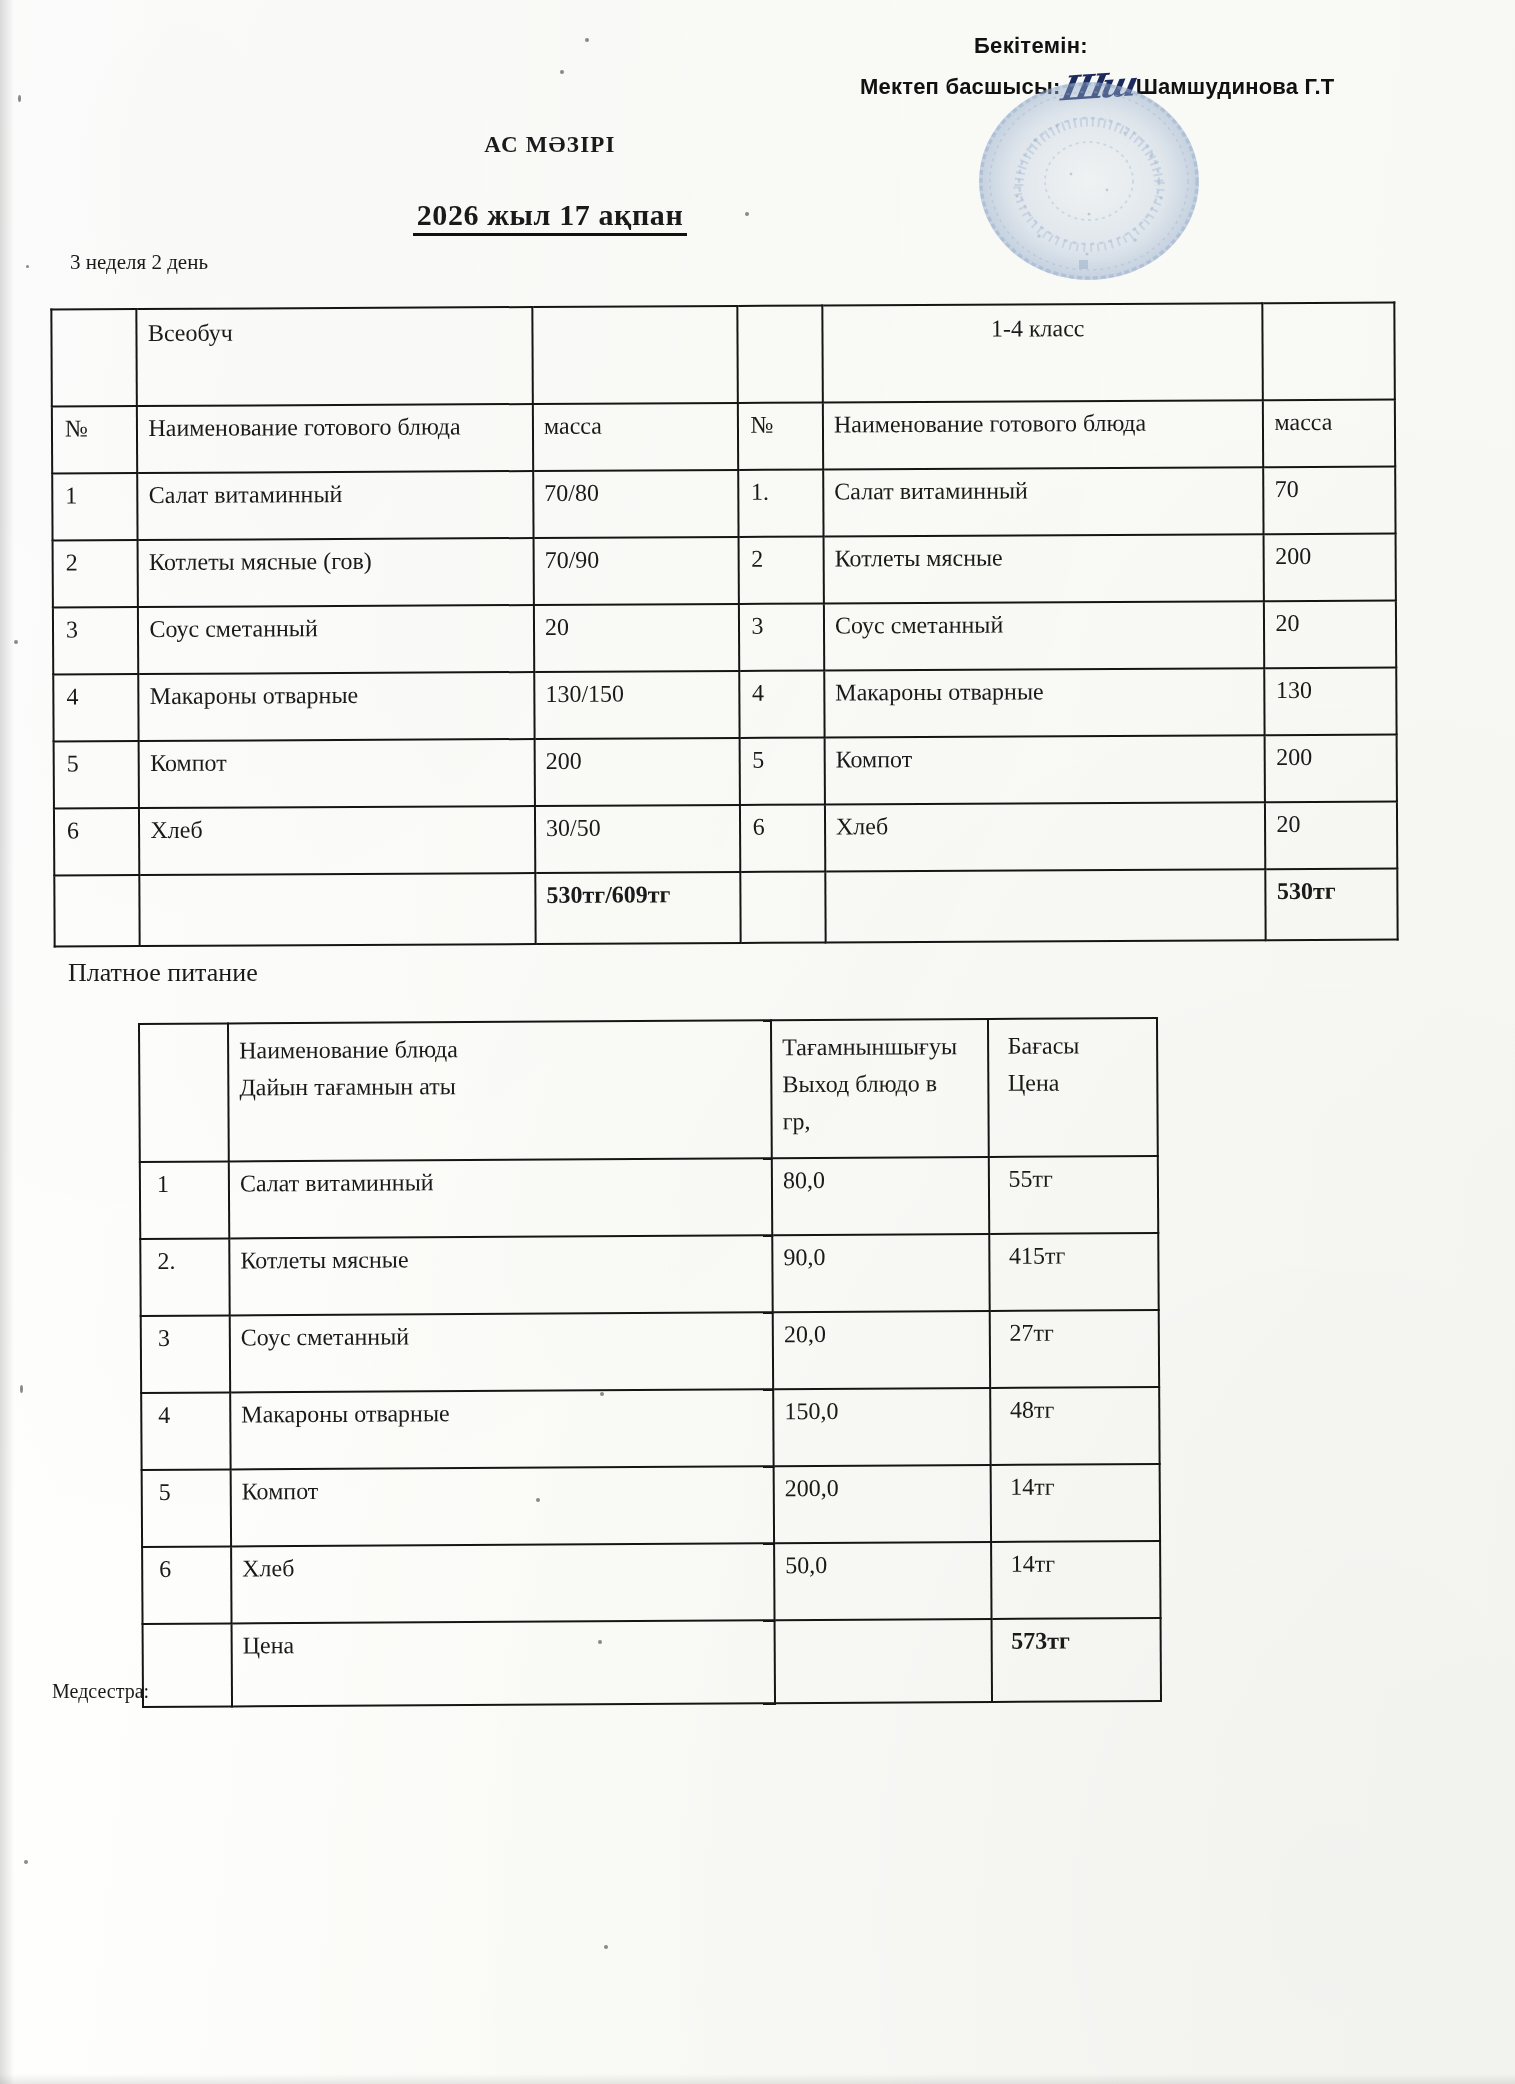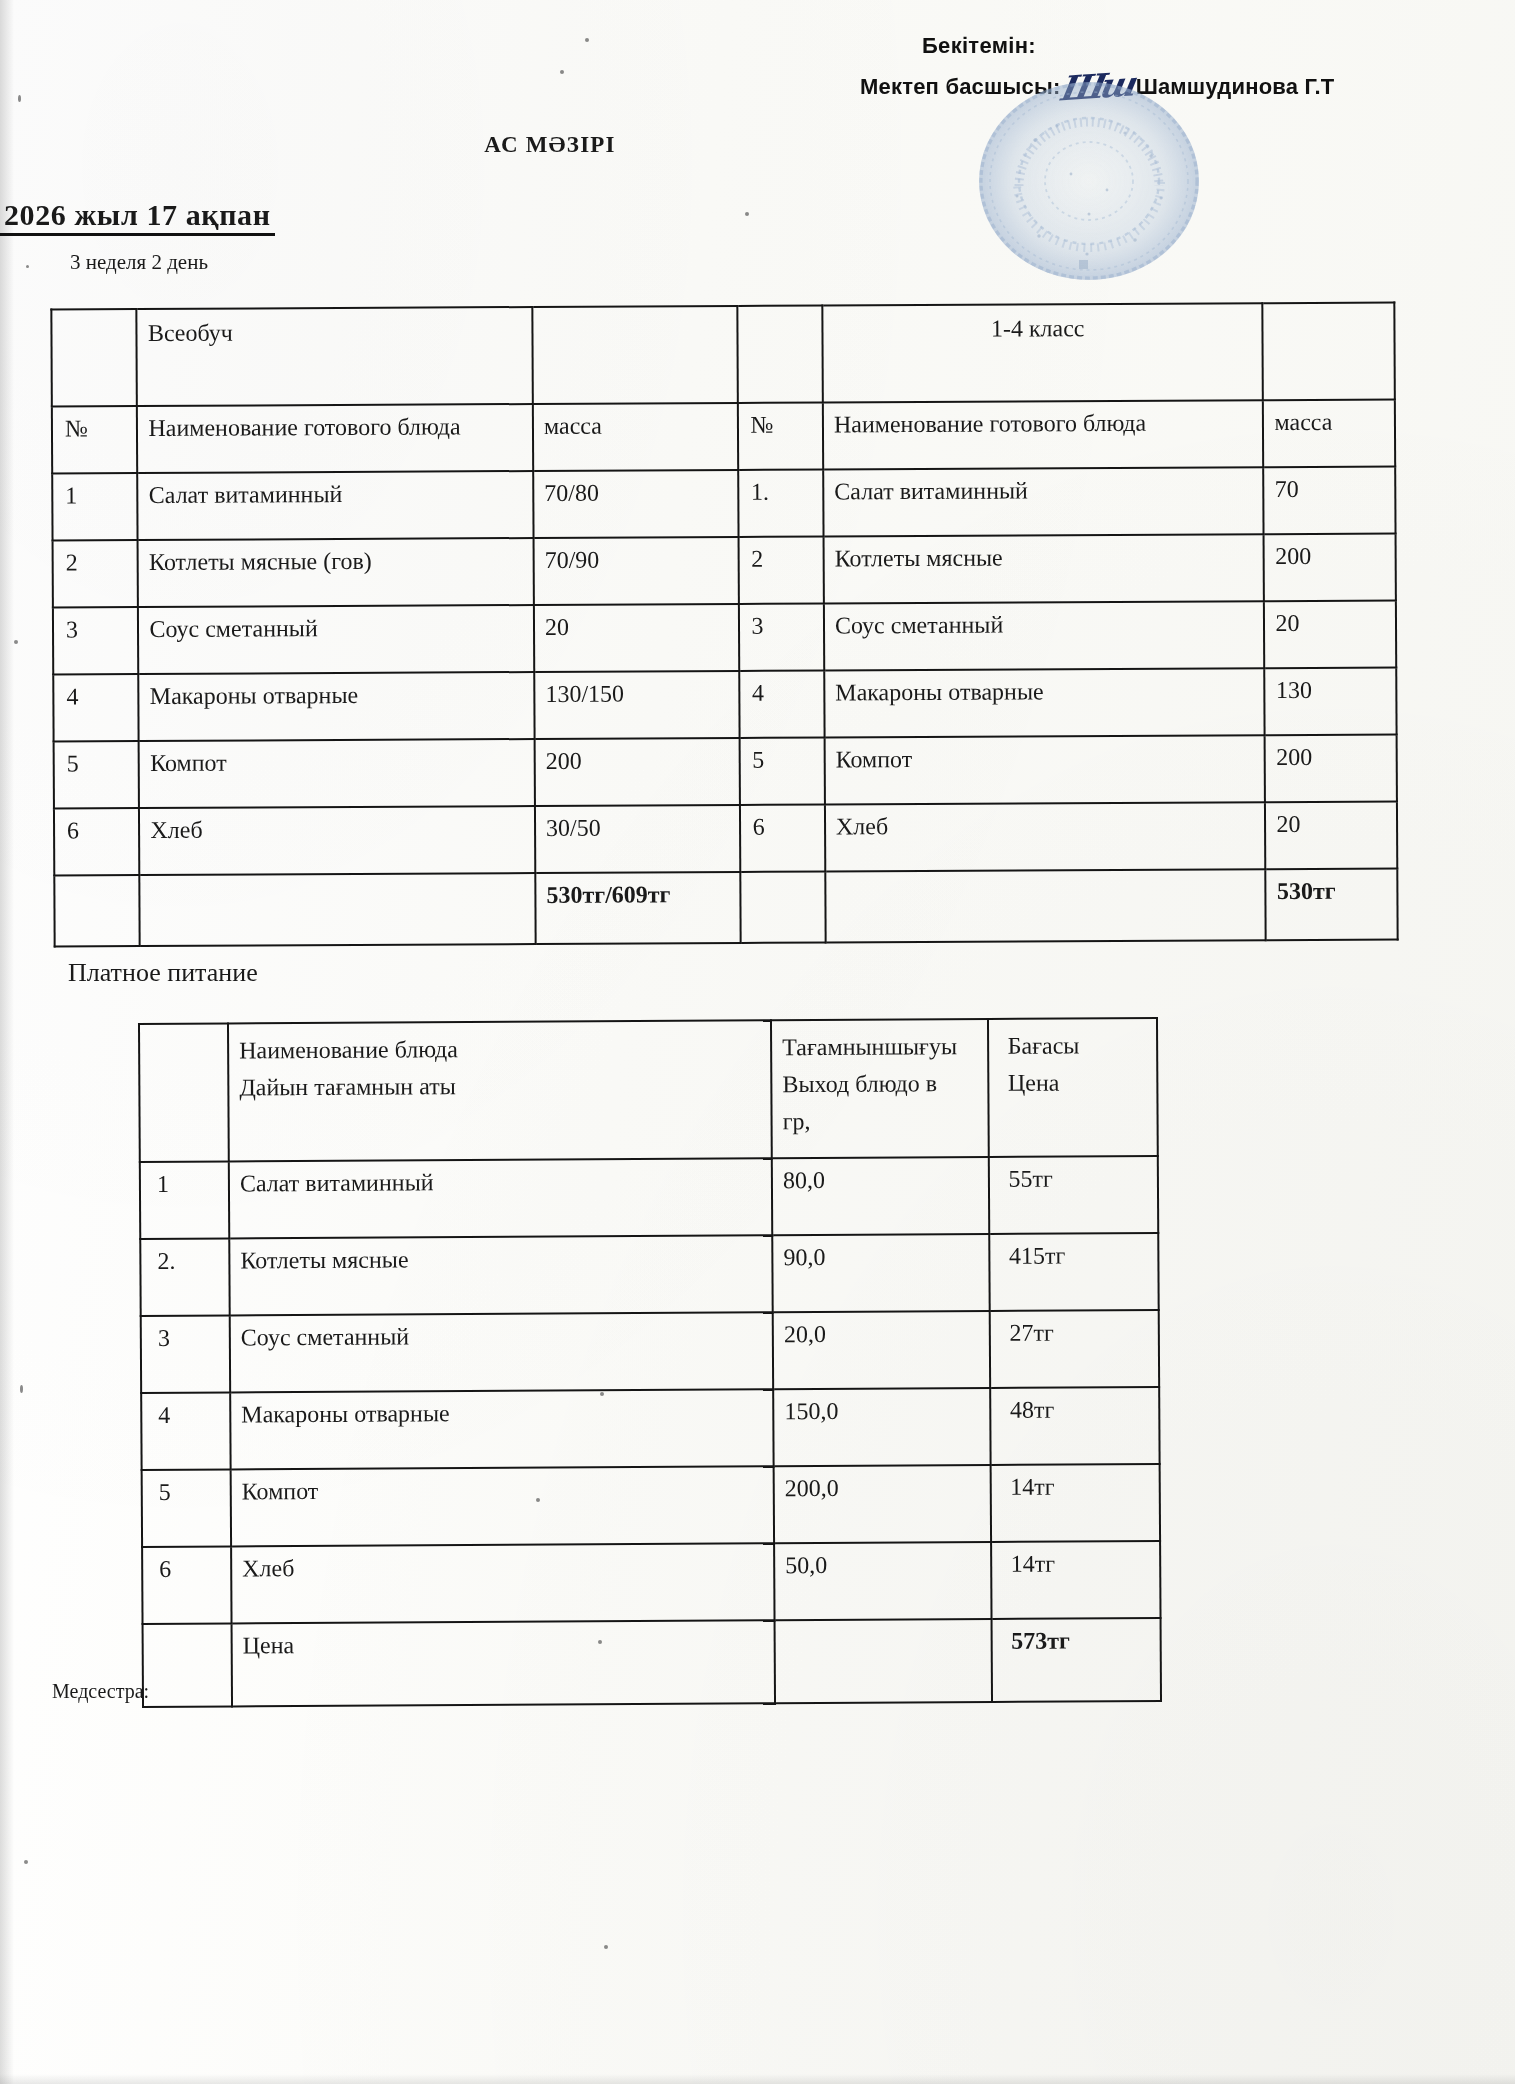--- a/index.html
+++ b/index.html
@@ -40,21 +40,21 @@
   
   .header-block{
     position:absolute; left:860px; top:30px; width:620px;
     font-family:"Liberation Sans", sans-serif;
     font-weight:bold;
     font-size:22px;
     line-height:1.45;
     color:#111;
   }
   .approve-line{
-    display:block; margin-left:62px; letter-spacing:.3px;
+    display:block; margin-left:114px; letter-spacing:.3px;
   }
   .dir-line{ display:block; white-space:nowrap; letter-spacing:.2px; }
   .sig-glyph{
     display:inline-block;
     font-family:"DejaVu Serif", serif;
     font-style:italic;
     font-weight:bold;
     font-size:34px;
     color:#1c2a5e;
     transform:skewX(-16deg) rotate(-4deg);
@@ -75,20 +75,21 @@
   .doc-title{
     position:absolute; top:132px; left:0; width:1100px;
     text-align:center;
     font-family:"Liberation Serif", serif;
     font-weight:bold;
     font-size:23px;
     letter-spacing:1.2px;
   }
   .doc-date{
     position:absolute; top:198px; left:0; width:1100px;
+    text-align:center;
     font-family:"Liberation Serif", serif;
     font-weight:bold;
     font-size:30px;
     letter-spacing:.6px;
   }
   .doc-date span{
     border-bottom:3px solid #111;
     padding:0 4px 2px 4px;
   }
   .week-day{

